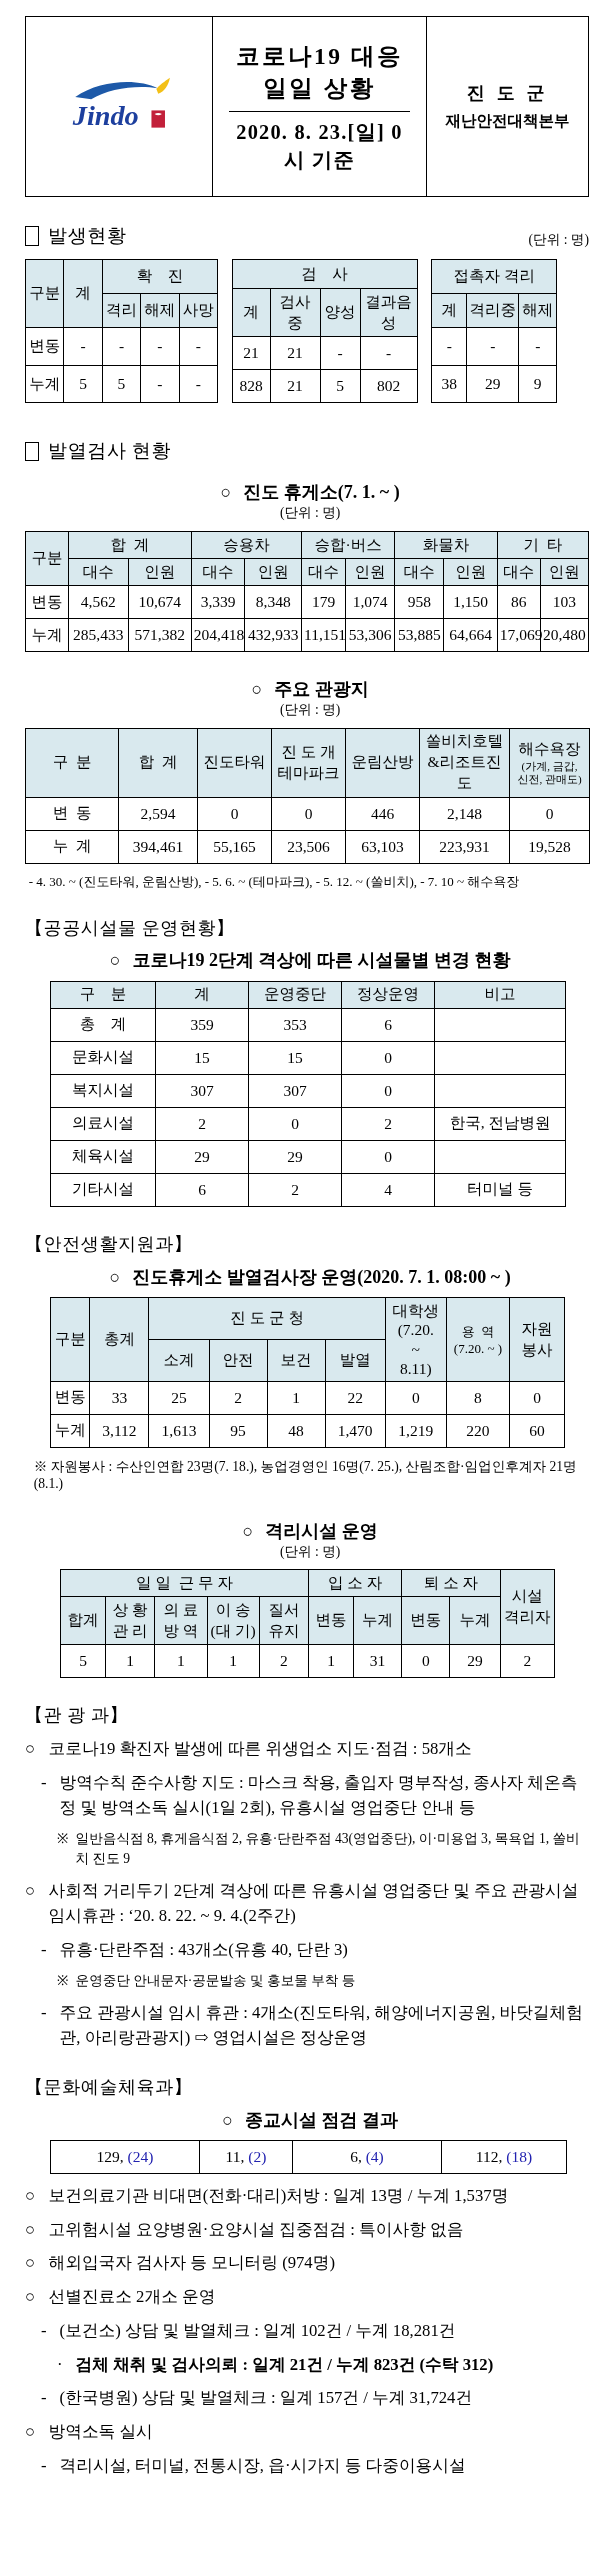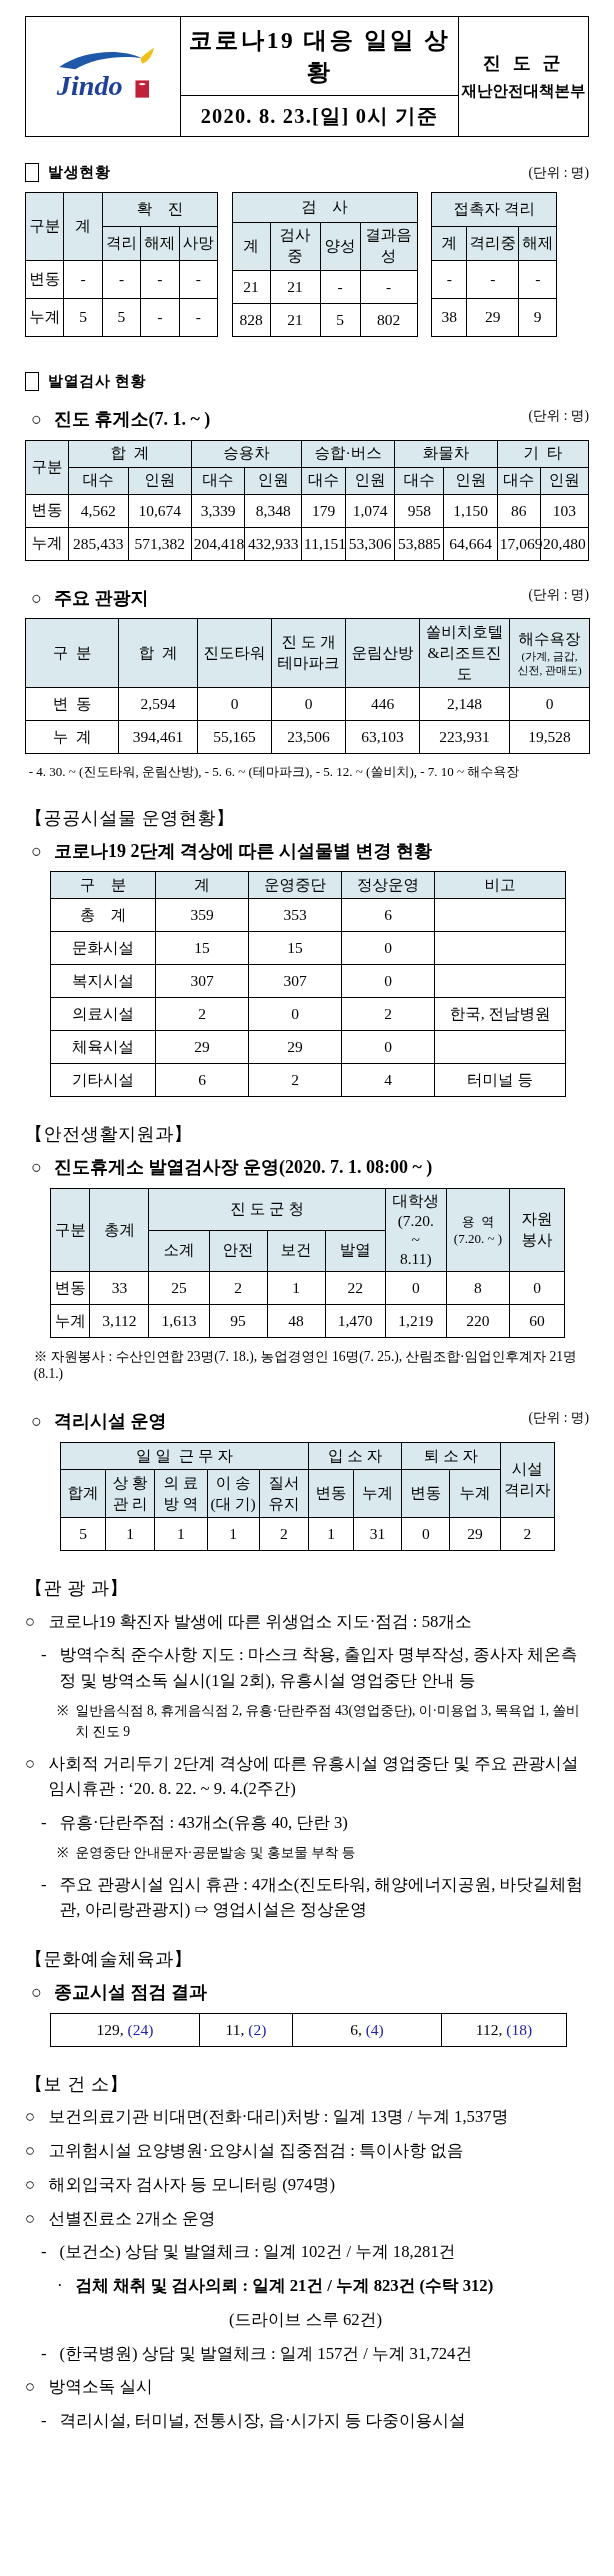--- a/index.html
+++ b/index.html
@@ -1,34 +1,34 @@
 <!DOCTYPE html>
 <html style="font-size:10px"><head>
 <meta charset="utf-8">
 <style>
   html,body { margin:0; padding:0; background:#ffffff; }
   body { width:614px; font-family:"Liberation Serif","DejaVu Serif",serif; color:#000; }
   .page { padding:16px 25px 37px 25px; }
 
   
   .hdr { width:100%; border-collapse:collapse; border:1.9px solid #000; table-layout:fixed; }
-  .hdr td { border:1.2px solid #000; vertical-align:middle; text-align:center; padding:0; }
+  .hdr td { border:1.2px solid #000; vertical-align:middle; text-align:center; padding:16px; }
   .hdr-logo-cell { width:154px; height:73px; }
   .hdr-title-top { font-size:23.5px; font-weight:bold; letter-spacing:2.5px; padding:7.4px 0 6.2px 0; }
   .hdr-title-bot { font-size:20.4px; font-weight:bold; border-top:1.2px solid #000; padding:6.2px 0; letter-spacing:1.2px; }
   .hdr-org { width:129px; }
   .hdr-org1 { font-size:18px; font-weight:bold; letter-spacing:3.7px; margin-bottom:6.2px; }
   .hdr-org2 { font-size:15.5px; font-weight:bold; }
 
   
   .sec-row { display:flex; justify-content:space-between; align-items:flex-end; margin-top:26px; margin-bottom:10px; }
-  .sec-title { font-size:15px; font-weight:bold; display:flex; align-items:center; letter-spacing:0.6px;justify-content:space-between; }
+  .sec-title { font-size:19px; font-weight:normal; display:flex; align-items:center; letter-spacing:0.6px;justify-content:space-between; }
   .sqbox { display:inline-block; width:12.4px; height:17.3px; border:1.9px solid #000; margin-right:8.7px; }
   .unit { font-size:13.6px; }
-  .sub-row { display:flex; justify-content:space-between; align-items:flex-start; margin:16px 0 8.7px 6.2px; }
+  .sub-row { display:flex; justify-content:space-between; align-items:center; margin:16px 0 8.7px 6.2px;flex-direction:column; }
   .sub-title { font-size:18px; font-weight:bold; }
   .circ { font-weight:bold; margin-right:7.4px; }
   .dept { font-size:18px; font-weight:normal; margin:25px 0 8.7px 0; letter-spacing:0.6px; }
 
   
   table.t { border-collapse:collapse; table-layout:fixed; border:1.5px solid #000; }
   .t th,.t td { border:0.9px solid #000; text-align:center; vertical-align:middle;
                 font-size:15.5px; font-weight:normal; padding:2.5px 1.9px; }
   .t th { background:#d9e9ee; }
   .t td { height:27px; }
@@ -568,21 +568,20 @@
     <tbody>
     <tr>
       <td><span>129,</span> <span class="blue">(24)</span></td>
       <td><span>11,</span> <span class="blue">(2)</span></td>
       <td><span>6,</span> <span class="blue">(4)</span></td>
       <td><span>112,</span> <span class="blue">(18)</span></td>
     </tr>
   </tbody>
     </table>
 
-  <div class="dept">【보 건 소】</div>
   <div class="li">
     <span class="m">○</span>
     <span class="t2">보건의료기관 비대면(전화·대리)처방 : 일계 13명 / 누계 1,537명</span>
   </div>
   <div class="li">
     <span class="m">○</span>
     <span class="t2">고위험시설 요양병원·요양시설 집중점검 : 특이사항 없음</span>
   </div>
   <div class="li">
     <span class="m">○</span>
@@ -593,23 +592,20 @@
     <span class="t2">선별진료소 2개소 운영</span>
   </div>
   <div class="li lvl1">
     <span class="m">-</span>
     <span class="t2">(보건소) 상담 및 발열체크 : 일계 102건 / 누계 18,281건</span>
   </div>
   <div class="li lvl1 bold-li" style="margin-left:32px">
     <span class="m">·</span>
     <span class="t2">검체 채취 및 검사의뢰 : 일계 21건 / 누계 823건 (수탁 312)</span>
   </div>
-  <div class="li lvl3">
-    <span class="t2">(드라이브 스루 62건)</span>
-  </div>
   <div class="li lvl1">
     <span class="m">-</span>
     <span class="t2">(한국병원) 상담 및 발열체크 : 일계 157건 / 누계 31,724건</span>
   </div>
   <div class="li">
     <span class="m">○</span>
     <span class="t2">방역소독 실시</span>
   </div>
   <div class="li lvl1">
     <span class="m">-</span>

